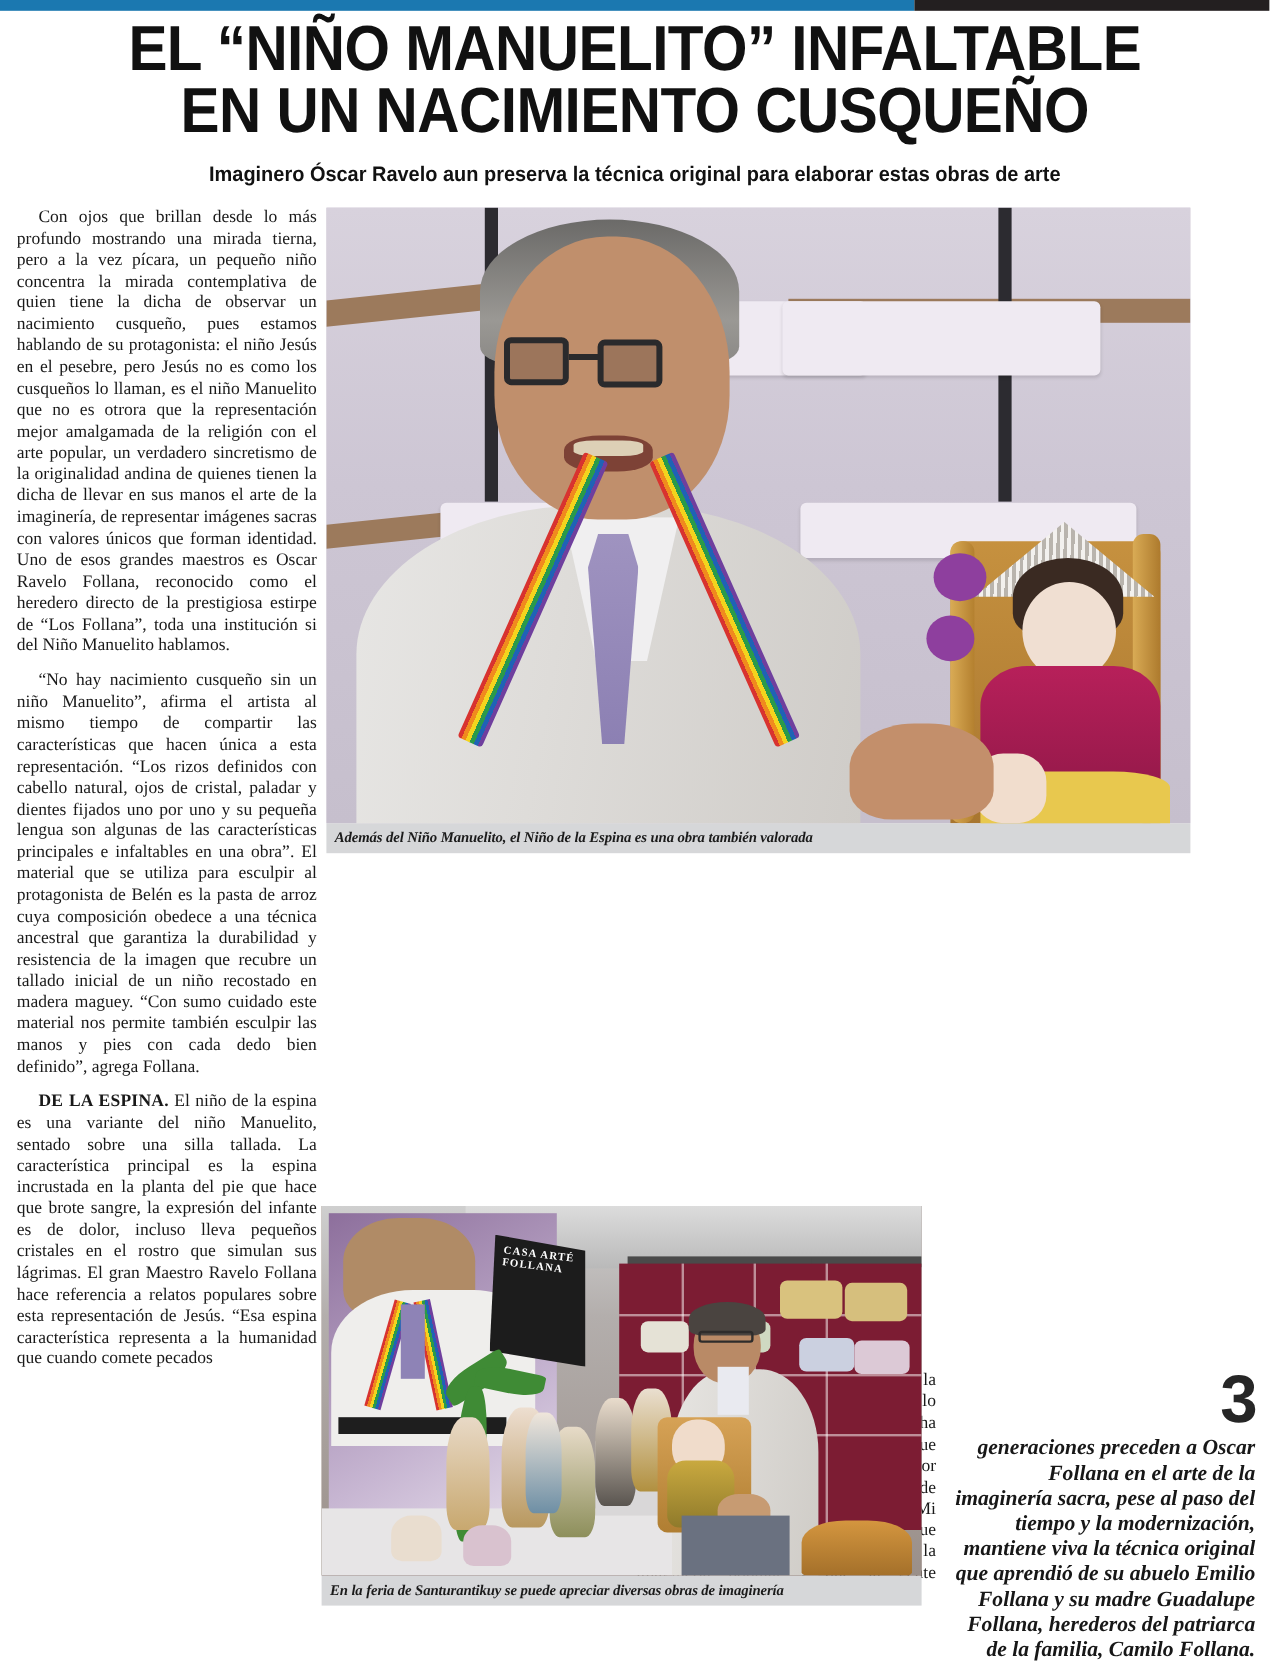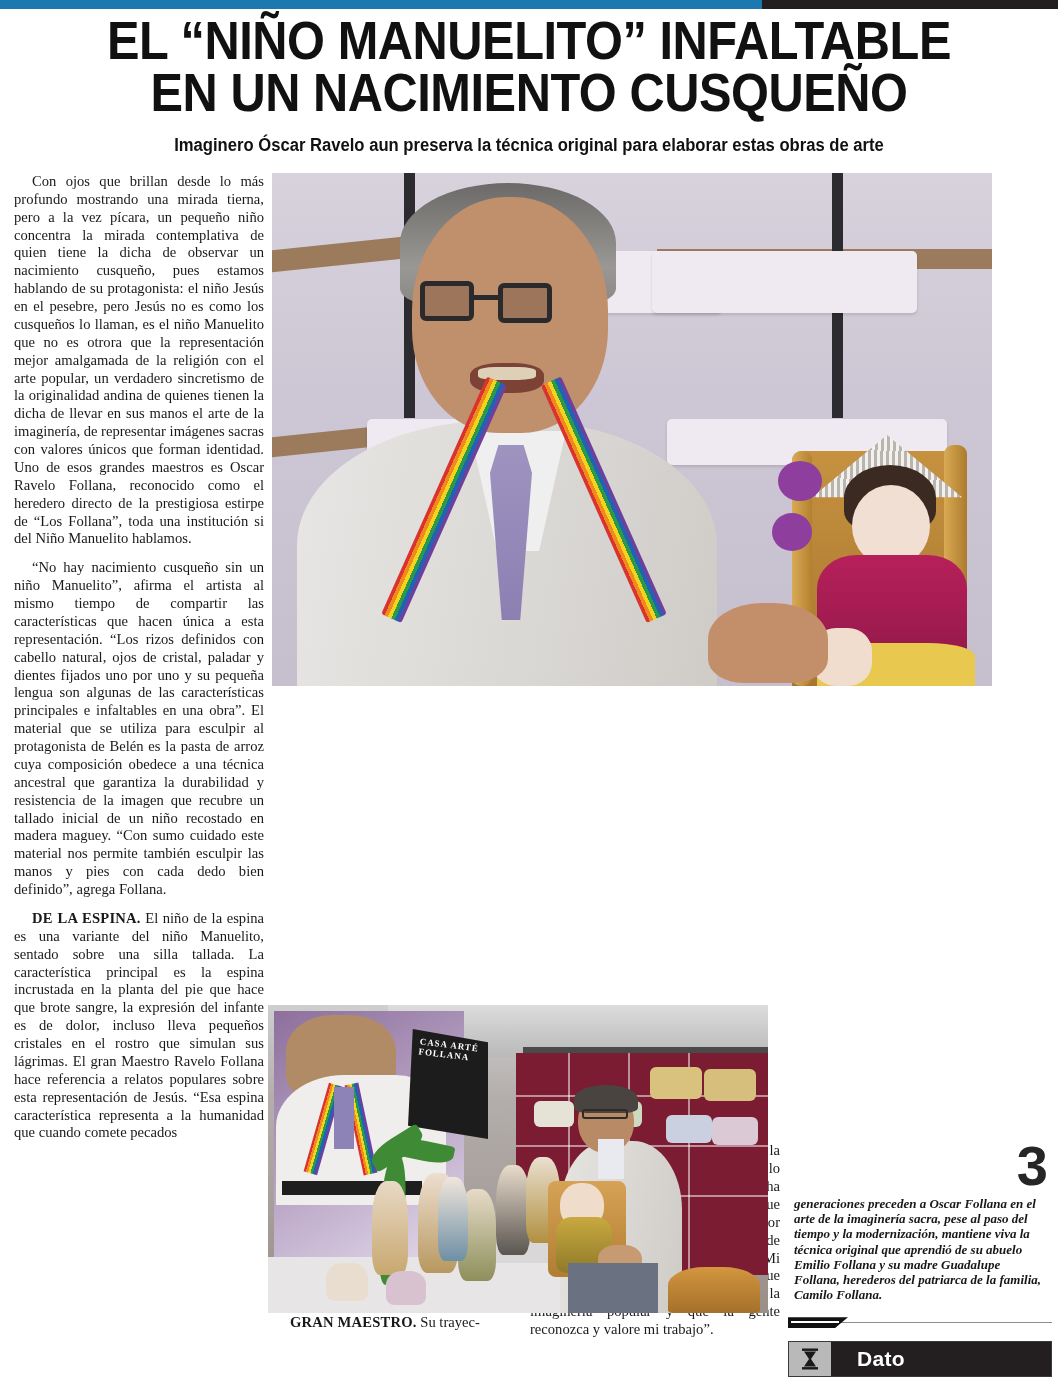--- a/index.html
+++ b/index.html
@@ -92,23 +92,23 @@
     font-size:56px;
     line-height:0.85;
     text-align:right;
     color:#262626;
     margin:0 4px 6px 0;
   }
   .rail-text {
     font-family:"Liberation Serif", serif;
     font-style:italic;
     font-weight:bold;
-    font-size:13px;
+    font-size:18px;
     line-height:1.17;
-    text-align:left;
+    text-align:right;
     color:#171717;
     padding:0 6px;
   }
   .divider { position:relative; height:16px; margin:13px 0 10px 0; }
   .divider .line { position:absolute; left:0; right:0; top:7px; height:1px; background:#8d8d8d; }
   .divider .wedge {
     position:absolute; left:0; top:2px; width:60px; height:11px;
     background:#111;
     clip-path:polygon(0 0, 100% 0, 78% 100%, 0 100%);
   }
@@ -252,20 +252,21 @@
         <div class="crown ph" style="left:540px;top:262px;width:150px;height:80px;background:repeating-linear-gradient(92deg,#f3f1ee 0 3px,#b9b4ad 3px 6px);clip-path:polygon(50% 0,100% 78%,0 78%);"></div>
         <div class="doll-hair ph" style="left:572px;top:292px;width:92px;height:66px;"></div>
         <div class="doll-head ph" style="left:580px;top:312px;width:78px;height:82px;"></div>
         <div class="doll-dress ph" style="left:545px;top:382px;width:150px;height:128px;"></div>
         <div class="ph" style="left:545px;top:470px;width:158px;height:44px;background:#e8c84e;border-radius:30% 30% 0 0;"></div>
         <div class="ph" style="left:540px;top:455px;width:60px;height:58px;background:#f1ddcd;border-radius:40%;"></div>
         <div class="flower ph" style="left:506px;top:288px;width:44px;height:40px;"></div>
         <div class="flower ph" style="left:500px;top:340px;width:40px;height:38px;"></div>
         <div class="ph" style="left:436px;top:430px;width:120px;height:80px;background:#c38f6b;border-radius:45% 45% 30% 30%;"></div>
       </div>
+      <div class="cap">Además del Niño Manuelito, el Niño de la Espina es una obra también valorada</div>
     </div>
   </div>
 
   <div class="row-lower">
 
     <div class="col-narrow"></div>
     <div class="gutter"></div>
 
     <div class="col2 body-text">
       <p style="text-indent:0;">hinca más el pie del niño, pues aun siendo divino también siente el dolor y mucho más cuando lo inferimos nosotros”, cuenta. “ A este niño se le piden milagros o deseos y cuando estos son concedidos se le debe retirar la espina, pero cuando se requiere otro milagro se debe colocar nuevamente la espina y orar mucho hasta que se le conceda lo pedido”, agregó.</p>
@@ -359,13 +360,14 @@
     <div class="ph" style="left:306px;top:80px;width:64px;height:28px;background:#4a4440;border-radius:50% 50% 20% 20%;"></div>
     <div class="ph" style="left:314px;top:104px;width:46px;height:10px;border:2px solid #2e2c2b;border-radius:3px;"></div>
     <div class="ph" style="left:330px;top:134px;width:26px;height:40px;background:#e9eaf0;"></div>
     <div class="ph" style="left:280px;top:176px;width:78px;height:96px;background:linear-gradient(180deg,#d6a256,#b07e32);border-radius:8px;"></div>
     <div class="ph" style="left:292px;top:178px;width:44px;height:46px;background:#f0dccb;border-radius:46%;"></div>
     <div class="ph" style="left:288px;top:212px;width:56px;height:56px;background:linear-gradient(180deg,#c9a93f,#8f7a2b);border-radius:28% 28% 18% 18%;"></div>
     <div class="ph" style="left:330px;top:240px;width:44px;height:34px;background:#c79b72;border-radius:40%;"></div>
     <div class="ph" style="left:300px;top:258px;width:90px;height:50px;background:#6a7180;"></div>
     <div class="ph" style="left:400px;top:262px;width:92px;height:46px;background:linear-gradient(180deg,#d4963f,#a4702a);border-radius:40% 40% 6% 6%;"></div>
   </div>
+  <div class="cap">En la feria de Santurantikuy se puede apreciar diversas obras de imaginería</div>
 </div>
 
 </body></html>

